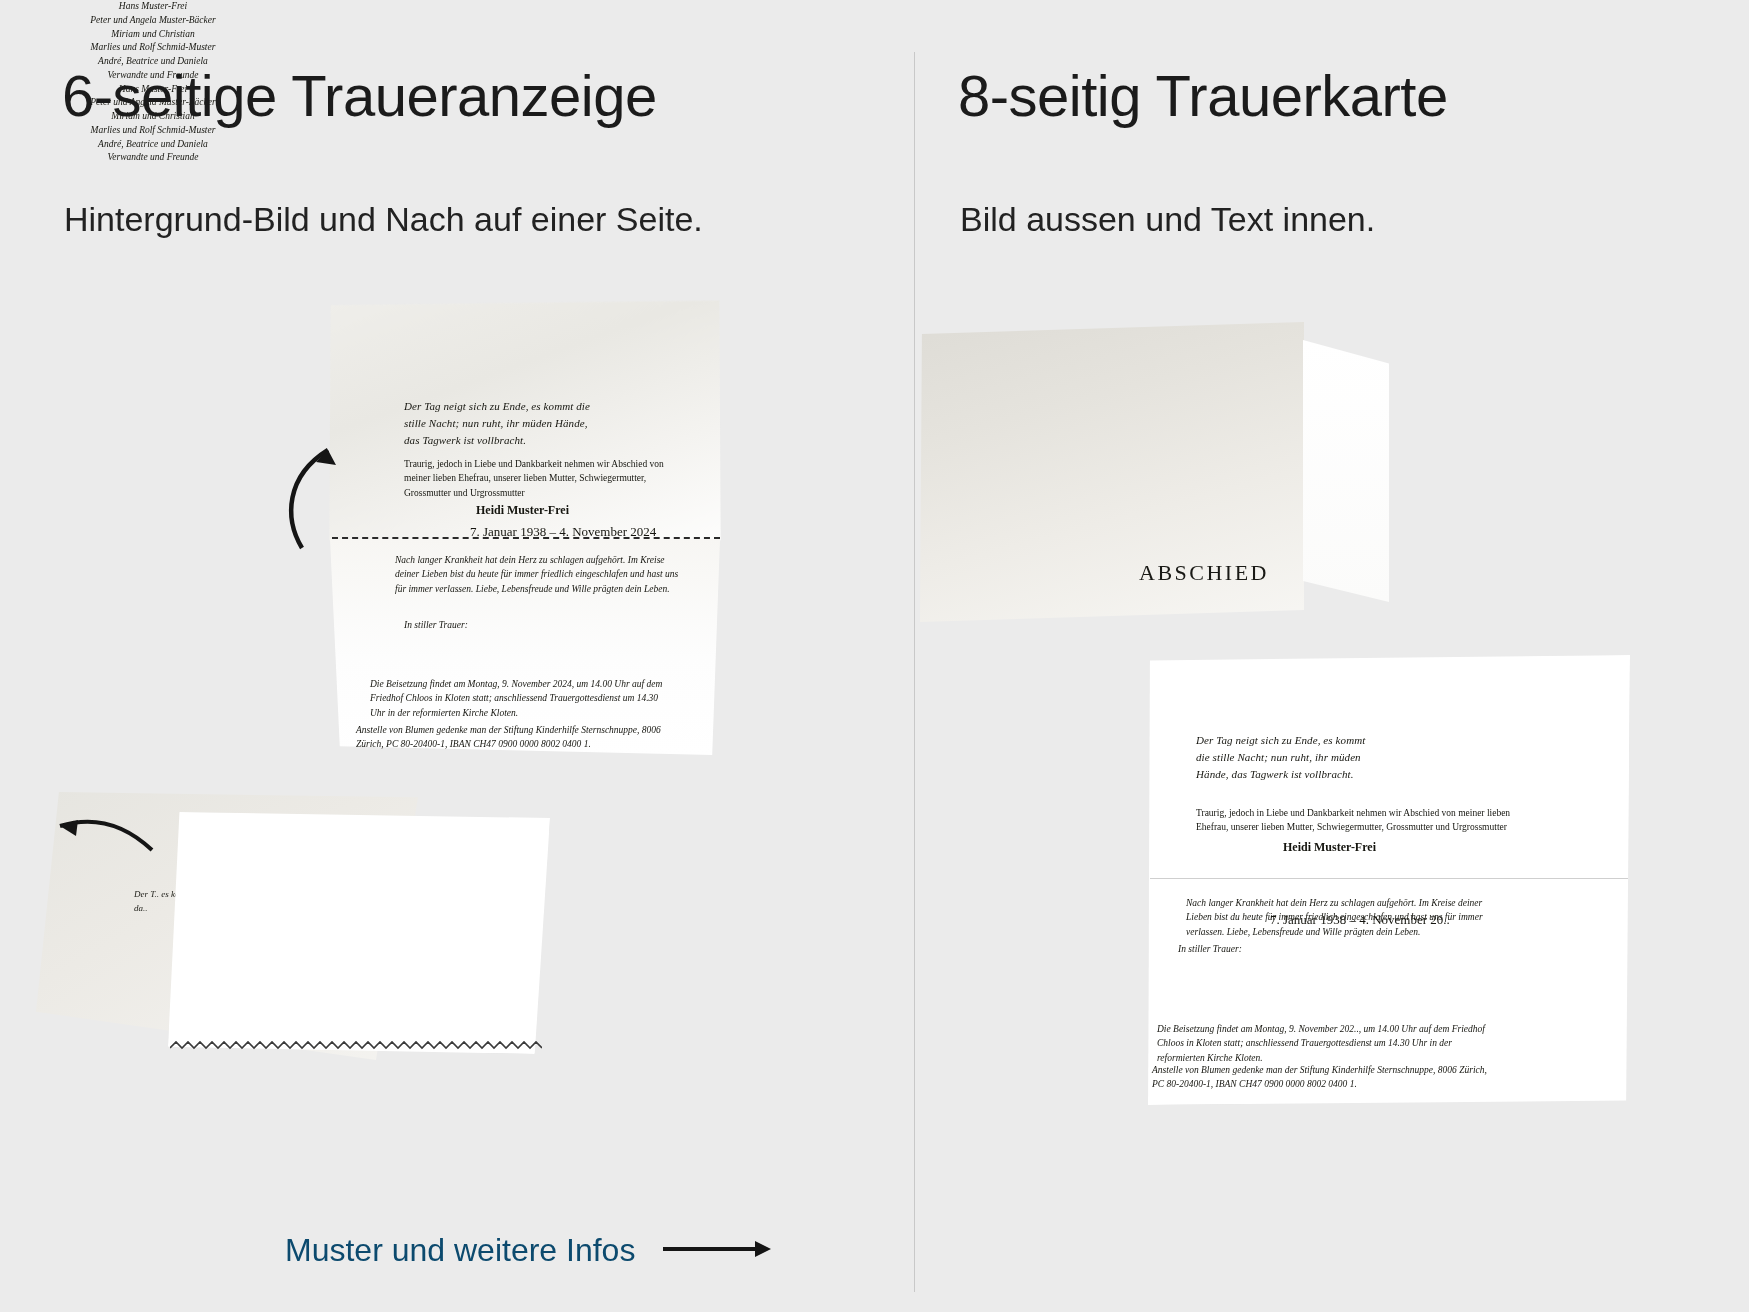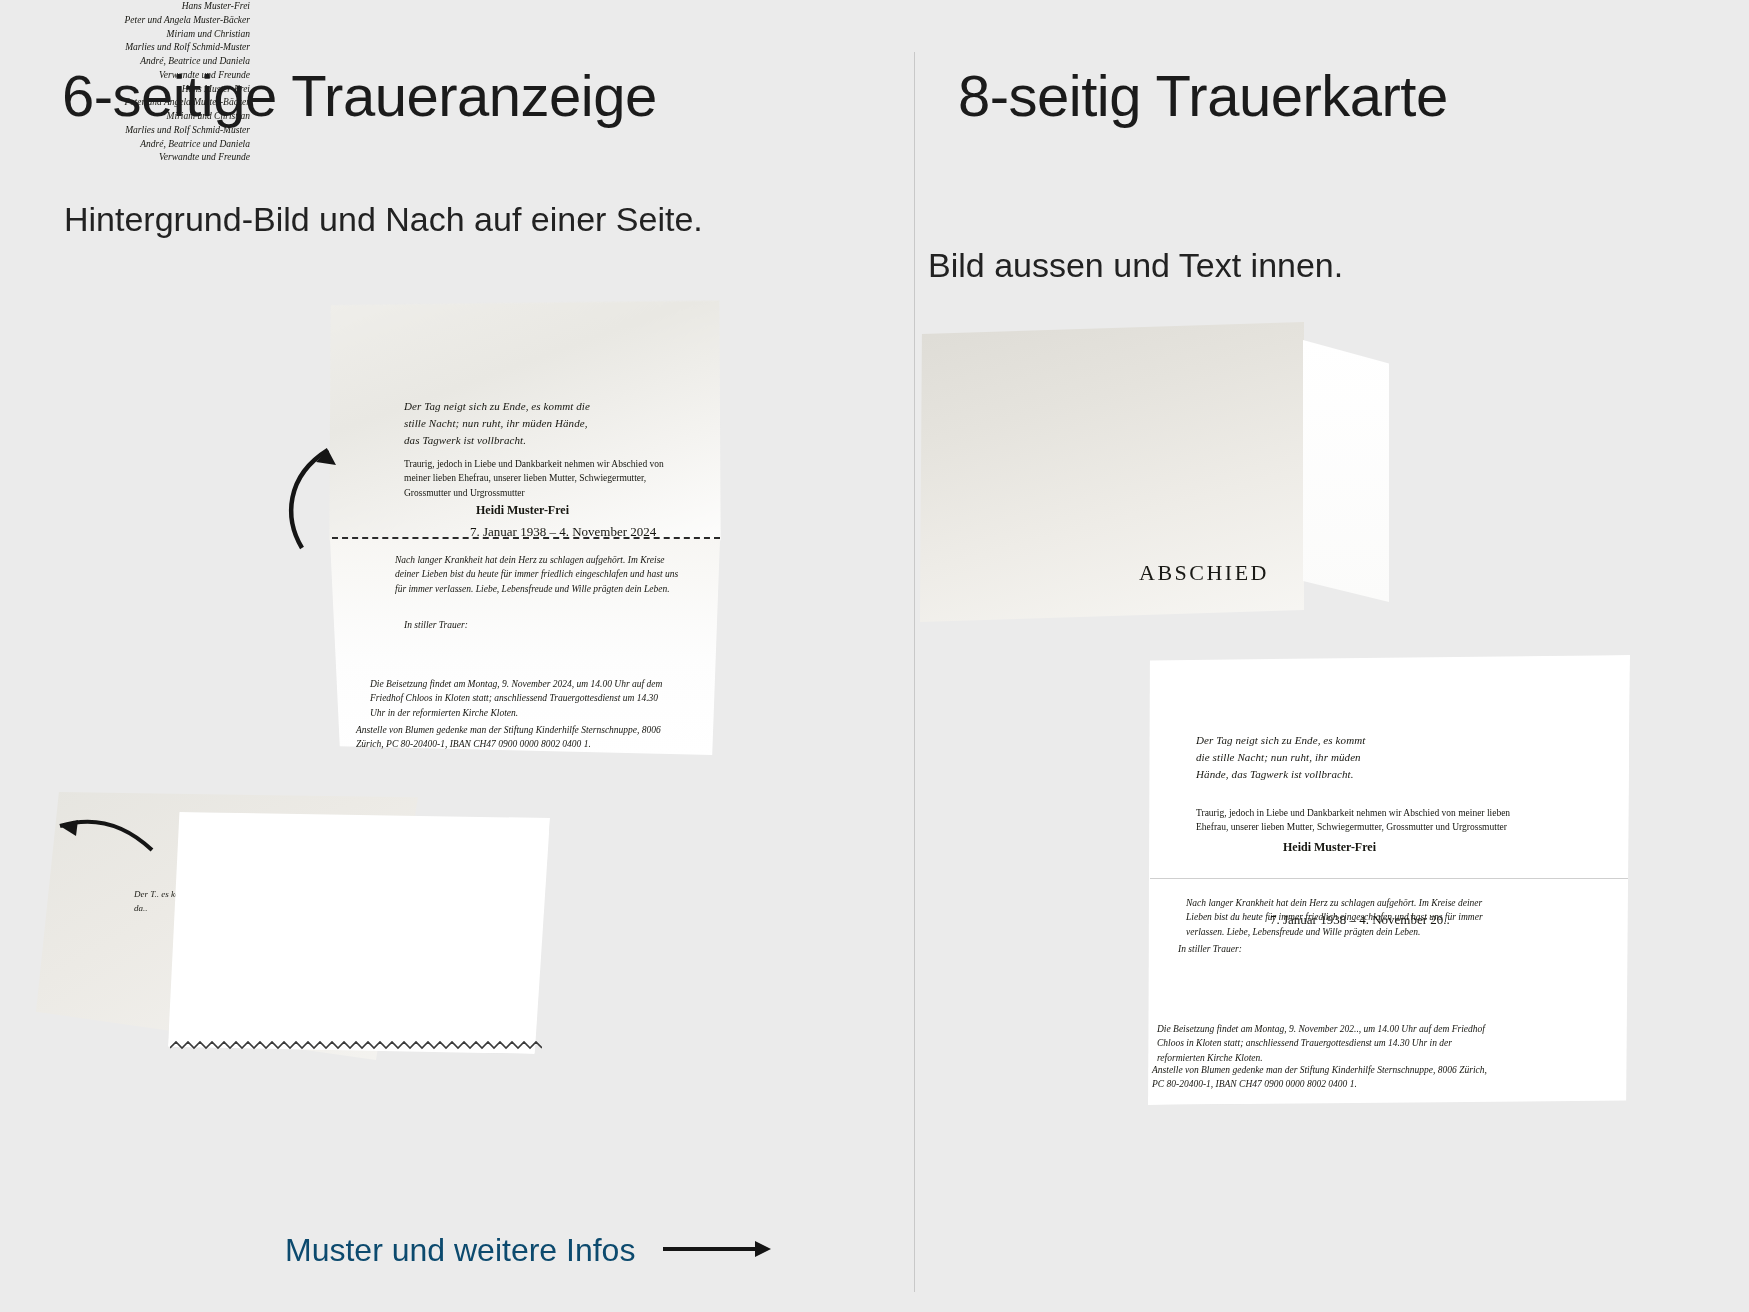--- a/index.html
+++ b/index.html
@@ -41,21 +41,21 @@
   .h2 {
     position: absolute;
     font-size: 34px;
     font-weight: 400;
     color: #222;
     white-space: nowrap;
   }
   #left-title   { left: 62px;  top: 62px; }
   #left-sub     { left: 64px;  top: 200px; }
   #right-title  { left: 958px; top: 62px; }
-  #right-sub    { left: 928px; top: 200px; margin-top: 46px; }
+  #right-sub    { left: 960px; top: 200px; }
 
   
   .footer {
     position: absolute;
     left: 285px;
     top: 1232px;
     display: flex;
     align-items: center;
     gap: 28px;
   }
@@ -140,21 +140,21 @@
   #a-quote   { left: 404px; top: 398px; width: 190px; }
   #a-para1   { left: 404px; top: 457px; width: 288px; }
   #a-name    { left: 476px; top: 503px; }
   #a-dates   { left: 470px; top: 524px; }
   #a-para2   { left: 395px; top: 553px; width: 288px; }
   #a-trauer  { left: 404px; top: 618px; width: 240px; }
   #a-names   { left: 375px; top: 632px; width: 250px; }
   #a-burial  { left: 370px; top: 677px; width: 305px; }
   #a-flowers { left: 356px; top: 723px; width: 310px; }
 
-  .names-list { line-height: 1.45; font-size: 9.5px; font-style: italic; text-align: right;}
+  .names-list { line-height: 1.45; font-size: 9.5px; font-style: italic; text-align: center; margin-left: 28px;}
 
   
   .sheet-b-back {
     position: absolute;
     left: 36px;
     top: 792px;
     width: 382px;
     height: 268px;
     background: linear-gradient(150deg, #e6e5e0 0%, #eceae5 40%, #f4f3f0 100%);
     box-shadow: 2px 3px 8px rgba(0,0,0,0.10);

